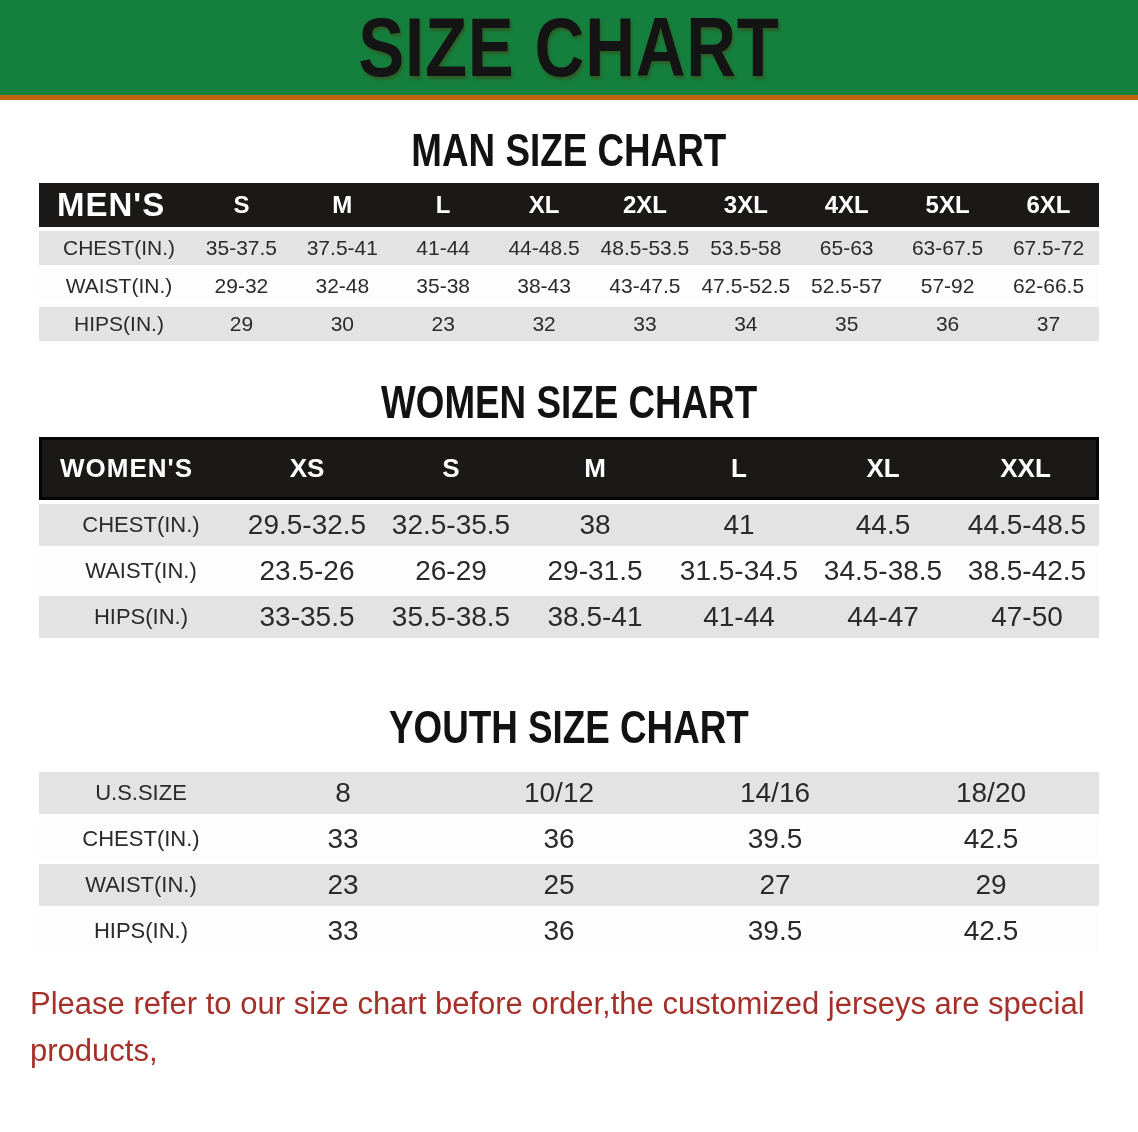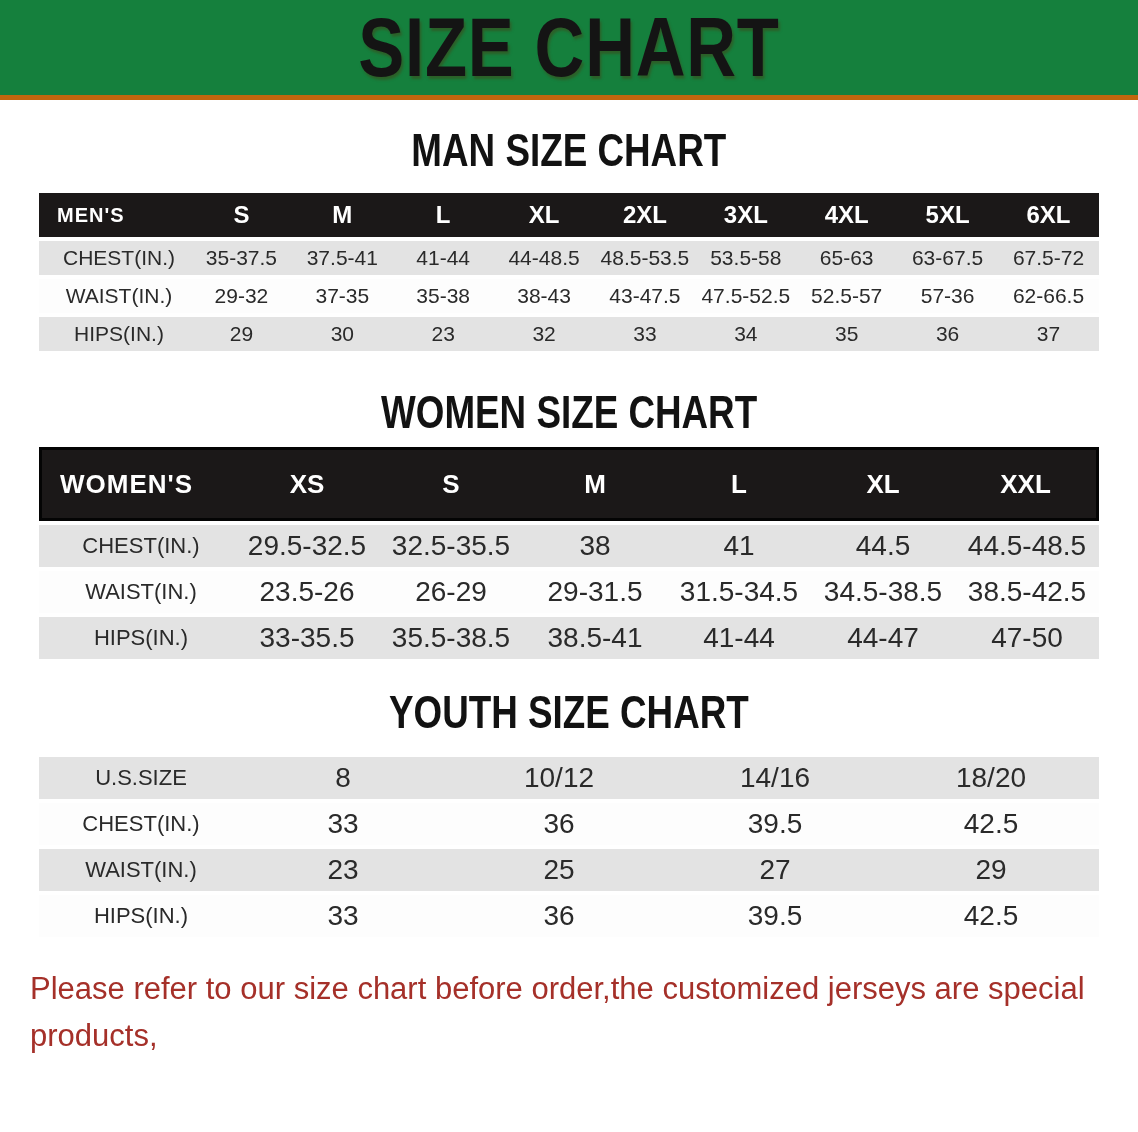--- a/index.html
+++ b/index.html
@@ -32,50 +32,50 @@
   .heading { text-align: center; }
   .heading > span {
     display: inline-block;
     font-size: 46px;
     font-weight: 800;
     color: #121212;
     transform: scaleX(0.80);
     transform-origin: center;
     white-space: nowrap;
   }
-  .heading-man   { margin-top: 23px; margin-bottom: 12px; }
+  .heading-man   { margin-top: 23px; margin-bottom: 2px; }
   .heading-women { margin-top: 30px; margin-bottom: 4px; }
-  .heading-youth { margin-top: 22px; margin-bottom: 14px; }
+  .heading-youth { margin-top: 58px; margin-bottom: 14px; }
   
   table.size-table {
     width: 1060px;
     margin: 0 auto;
     border-collapse: separate;
     border-spacing: 0 4px;
     table-layout: fixed;
   }
   td { padding: 0; text-align: center; vertical-align: middle; }
   
   tr.hdr td {
     background: #1B1818;
     color: #ffffff;
     font-weight: bold;
     font-size: 24px;
     height: 44px;
   }
   tr.hdr td.hdr-label {
     text-align: left;
     padding-left: 18px;
-    font-size: 20px;
+    font-size: 33px;
     letter-spacing: 1px;
   }
   table.framed tr.hdr td {
     border-top: 3px solid #040404;
     border-bottom: 3px solid #040404;
-    height: 74px;
+    height: 63px;
     font-size: 26px;
   }
   table.framed tr.hdr td:first-child { border-left: 3px solid #040404; }
   table.framed tr.hdr td:last-child  { border-right: 3px solid #040404; }
   
   tr.row td {
     font-size: 21px;
     color: #2a2a2a;
     height: 34px;
   }
@@ -134,27 +134,27 @@
     <td>44-48.5</td>
     <td>48.5-53.5</td>
     <td>53.5-58</td>
     <td>65-63</td>
     <td>63-67.5</td>
     <td>67.5-72</td>
   </tr>
   <tr class="row white">
     <td class="rlabel">WAIST(IN.)</td>
     <td>29-32</td>
-    <td>37-35</td>
+    <td>32-48</td>
     <td>35-38</td>
     <td>38-43</td>
     <td>43-47.5</td>
     <td>47.5-52.5</td>
     <td>52.5-57</td>
-    <td>57-36</td>
+    <td>57-92</td>
     <td>62-66.5</td>
   </tr>
   <tr class="row grey">
     <td class="rlabel">HIPS(IN.)</td>
     <td>29</td>
     <td>30</td>
     <td>23</td>
     <td>32</td>
     <td>33</td>
     <td>34</td>

